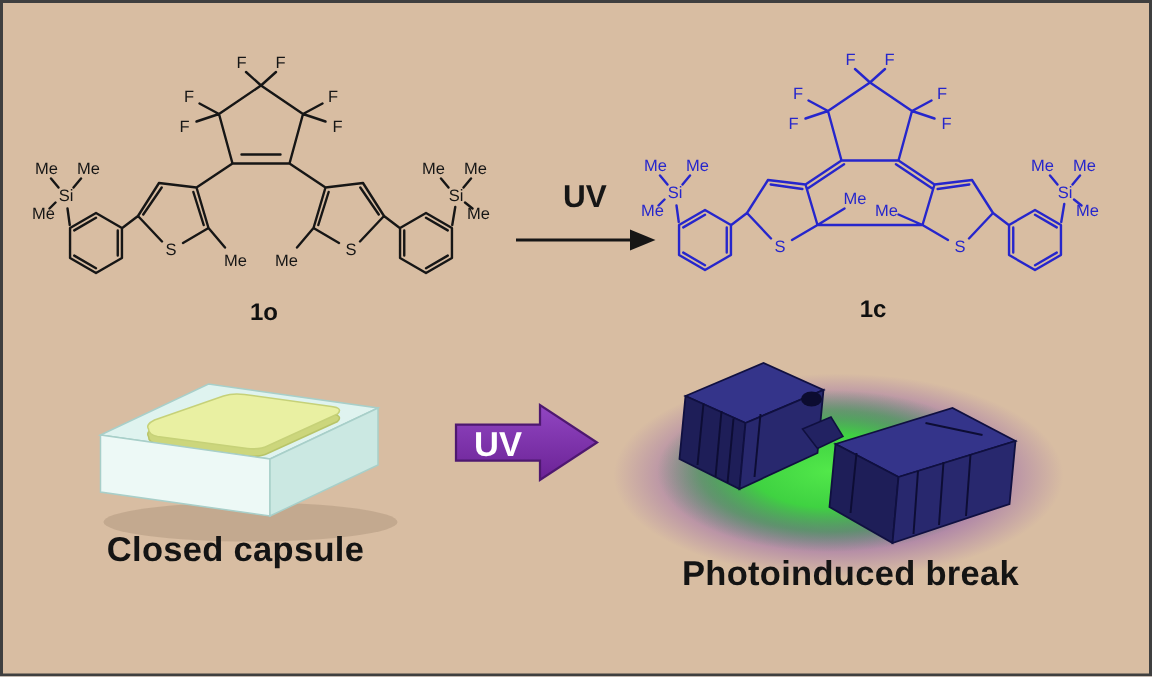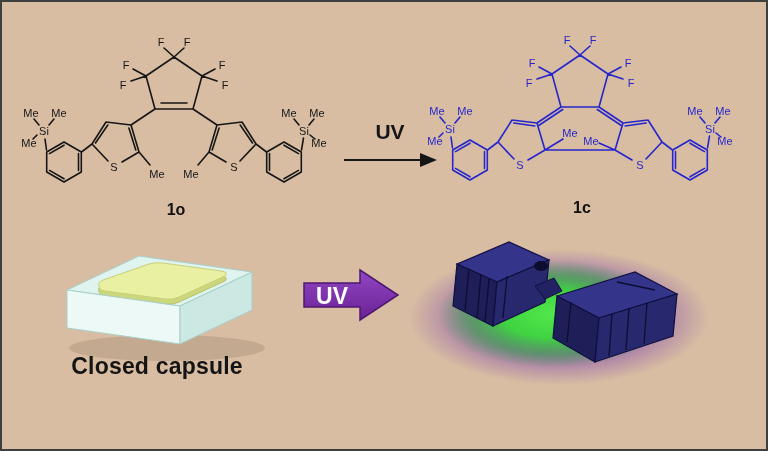--- a/index.html
+++ b/index.html
@@ -168,14 +168,15 @@
 
     <polygon points="128,64 147,56 155,69 138,77" fill="#222262" stroke="#101040" stroke-width="1"></polygon>
 
     <g>
       <polygon points="150,74 228,50 270,72 192,96" fill="#34348a" stroke="#101040" stroke-width="1.2"></polygon>
       <polygon points="150,74 192,96 188,140 146,116" fill="#1e1e58" stroke="#101040" stroke-width="1.2"></polygon>
       <polygon points="192,96 270,72 266,114 188,140" fill="#28286e" stroke="#101040" stroke-width="1.2"></polygon>
       <path d="M205,92 L202,134 M222,86 L219,128 M240,81 L237,122 M210,60 L248,68 M164,80 L160,120" stroke="#0d0d34" stroke-width="1.3" fill="none"></path>
     </g>
   </svg>
+  <div class="caption" style="left:415px; top:367px; width:300px;">Photoinduced break</div>
 
 </div>
 
 </body></html>

